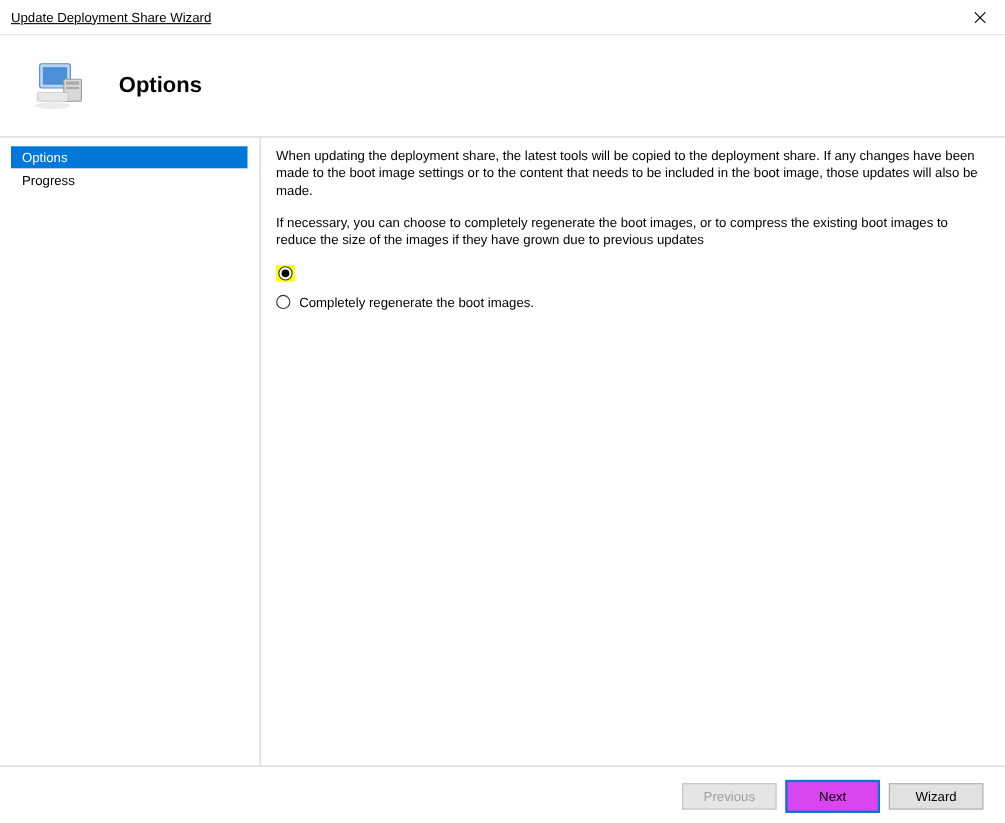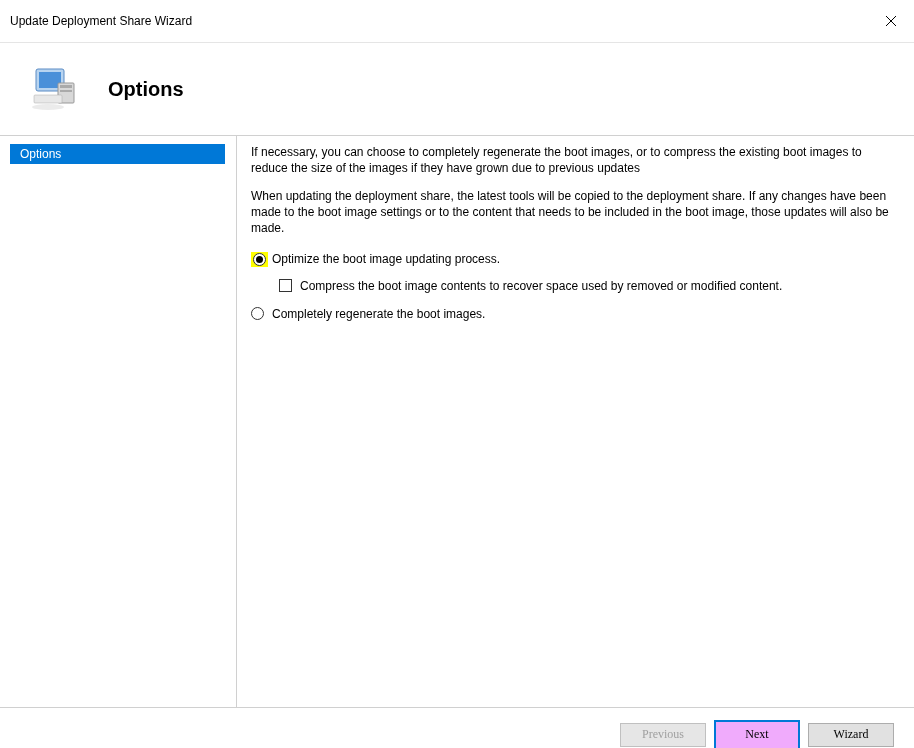--- a/index.html
+++ b/index.html
@@ -13,23 +13,24 @@
       background: #ffffff;
       color: #000000;
       width: 914px;
       height: 748px;
       overflow: hidden;
     }
     .title-bar {
       display: flex;
       align-items: center;
       justify-content: space-between;
-      height: 43px;
+      height: 32px;
       padding: 0 0 0 10px;
       border-bottom: 1px solid #e5e5e5;
+      text-decoration: underline;
     }
     .title-text {
       font-size: 12px;
       color: #000;
     }
     .close-btn {
       width: 46px;
       height: 30px;
       display: flex;
       align-items: center;
@@ -153,34 +154,34 @@
       display: flex;
       align-items: center;
       justify-content: flex-end;
       padding: 0 20px;
       gap: 8px;
     }
     .btn {
       min-width: 86px;
       height: 24px;
       font-size: 12px;
-      font-family: Liberation Serif, serif;
+      font-family: Liberation Sans, sans-serif;
       background: #e1e1e1;
       border: 1px solid #adadad;
       cursor: pointer;
       padding: 0 10px;
     }
     .btn:disabled {
       background: #e6e6e6;
       color: #a0a0a0;
       border-color: #c0c0c0;
       cursor: default;
     }
     .btn.highlighted {
-      background: #f0abfc;
+      background: #d946ef;
       border: 2px solid #0078d7;
       height: 30px;
     }
   </style>
 </head>
 <body>
 
 <div class="title-bar">
   <span class="title-text">Update Deployment Share Wizard</span>
   <div class="close-btn">
@@ -204,38 +205,36 @@
     </svg>
   </div>
   <h1 class="header-title">Options</h1>
 </div>
 
 <div class="main-area">
   <div class="sidebar">
     <div class="sidebar-item active">
       <span>Options</span>
     </div>
+    <div class="sidebar-item">
+      <span>Progress</span>
+    </div>
   </div>
 
   <div class="content">
+    <p class="content-text">When updating the deployment share, the latest tools will be copied to the deployment share.  If any changes have been made to the boot image settings or to the content that needs to be included in the boot image, those updates will also be made.</p>
     <p class="content-text truncated">If necessary, you can choose to completely regenerate the boot images, or to compress the existing boot images to reduce the size of the images if they have grown due to previous updates</p>
-    <p class="content-text">When updating the deployment share, the latest tools will be copied to the deployment share.  If any changes have been made to the boot image settings or to the content that needs to be included in the boot image, those updates will also be made.</p>
 
     <div class="option-group">
       <div class="radio-row">
         <span class="radio-highlight">
           <span class="radio-circle selected"></span>
         </span>
-        <span class="option-label">Optimize the boot image updating process.</span>
       </div>
 
-      <div class="checkbox-row">
-        <span class="checkbox-box"></span>
-        <span class="option-label">Compress the boot image contents to recover space used by removed or modified content.</span>
-      </div>
 
       <div class="radio-row">
         <span class="radio-plain">
           <span class="radio-circle"></span>
         </span>
         <span class="option-label">Completely regenerate the boot images.</span>
       </div>
     </div>
   </div>
 </div>

